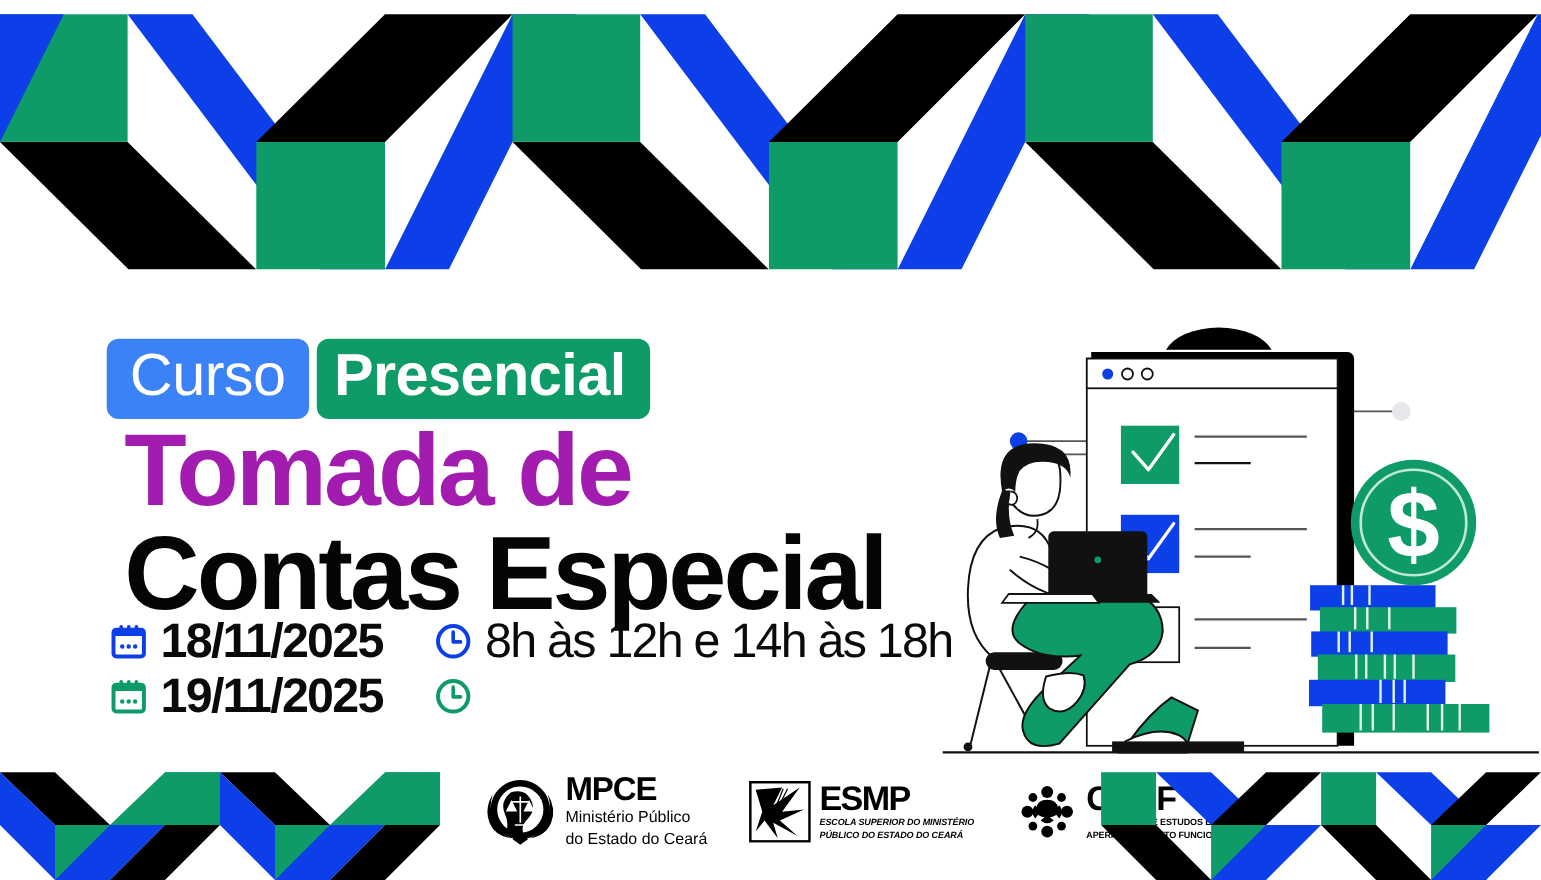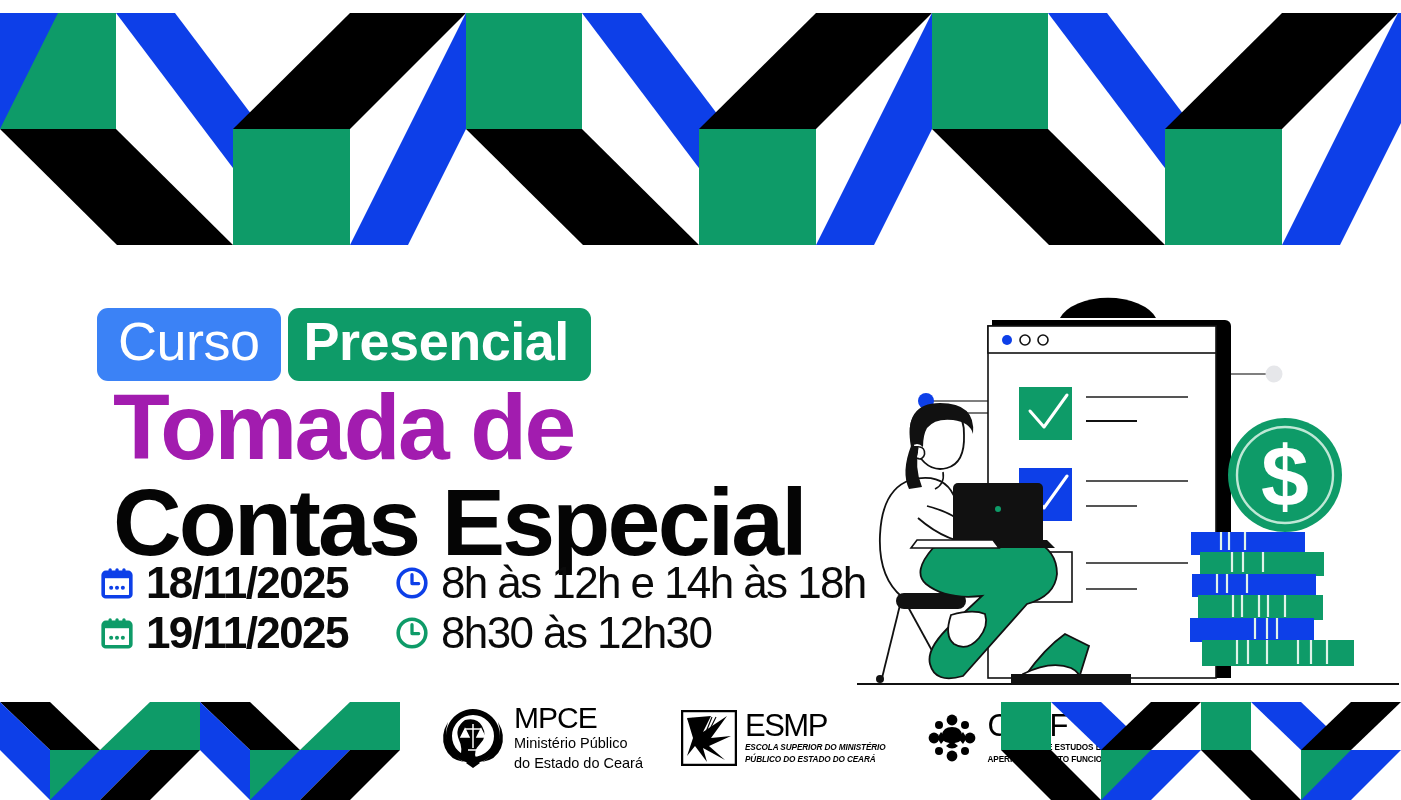--- a/index.html
+++ b/index.html
@@ -32,21 +32,21 @@
   .info-time{font-size:44px;font-weight:400;letter-spacing:-1.6px;color:#0a0a0a;text-align:center;}
   .ico-clock{margin-left:6px;}
 
   
   .illus{position:absolute;left:855px;top:280px;width:546px;height:412px;}
 
   
   .logos{position:absolute;left:440px;top:703px;display:flex;align-items:center;gap:38px;}
   .logo{display:flex;align-items:center;}
   .logo-txt{margin-left:8px;line-height:1;}
-  .logo-main{font-weight:400;letter-spacing:-1px;color:#000;}
+  .logo-main{font-weight:700;letter-spacing:-1px;color:#000;}
   .logo-sub{color:#000;}
   .mpce-main{font-size:30px;}
   .mpce-sub{font-size:14.5px;font-weight:400;line-height:1.22;margin-top:2px;}
   .esmp-main{font-size:31px;letter-spacing:-1.5px;}
   .esmp-sub{font-size:8.2px;font-weight:700;line-height:1.3;margin-top:2px;letter-spacing:-0.1px;font-style:italic;}
   .ceaf-main{font-size:31px;letter-spacing:-0.6px;}
   .ceaf-sub{font-size:8.2px;font-weight:700;line-height:1.3;margin-top:2px;letter-spacing:-0.1px;text-align:center;}
 </style>
 </head>
 <body>
@@ -122,21 +122,20 @@
           <rect x="21" y="2" width="3.1" height="7" rx="1.5" fill="#0E9B68"></rect>
           <circle cx="10.5" cy="20.5" r="1.9" fill="#0E9B68"></circle>
           <circle cx="16" cy="20.5" r="1.9" fill="#0E9B68"></circle>
           <circle cx="21.5" cy="20.5" r="1.9" fill="#0E9B68"></circle>
         </svg>
         <span class="info-date">19/11/2025</span>
         <svg class="ico ico-clock" viewBox="0 0 32 32">
           <circle cx="16" cy="16" r="13" fill="none" stroke="#0E9B68" stroke-width="3.4"></circle>
           <path d="M16 8.2 V16.5 H22.3" fill="none" stroke="#0E9B68" stroke-width="3.1" stroke-linecap="round" stroke-linejoin="round"></path>
         </svg>
-        <span class="info-time">8h30 às 12h30</span>
       </div>
 
     </div>
   </div>
 
   <div class="illus">
     <svg width="546" height="412" viewBox="0 0 546 412">
 
       <line x1="75" y1="121" x2="140" y2="121" stroke="#555" stroke-width="1.6"></line>
       <line x1="112" y1="133" x2="140" y2="133" stroke="#555" stroke-width="1.6"></line>

